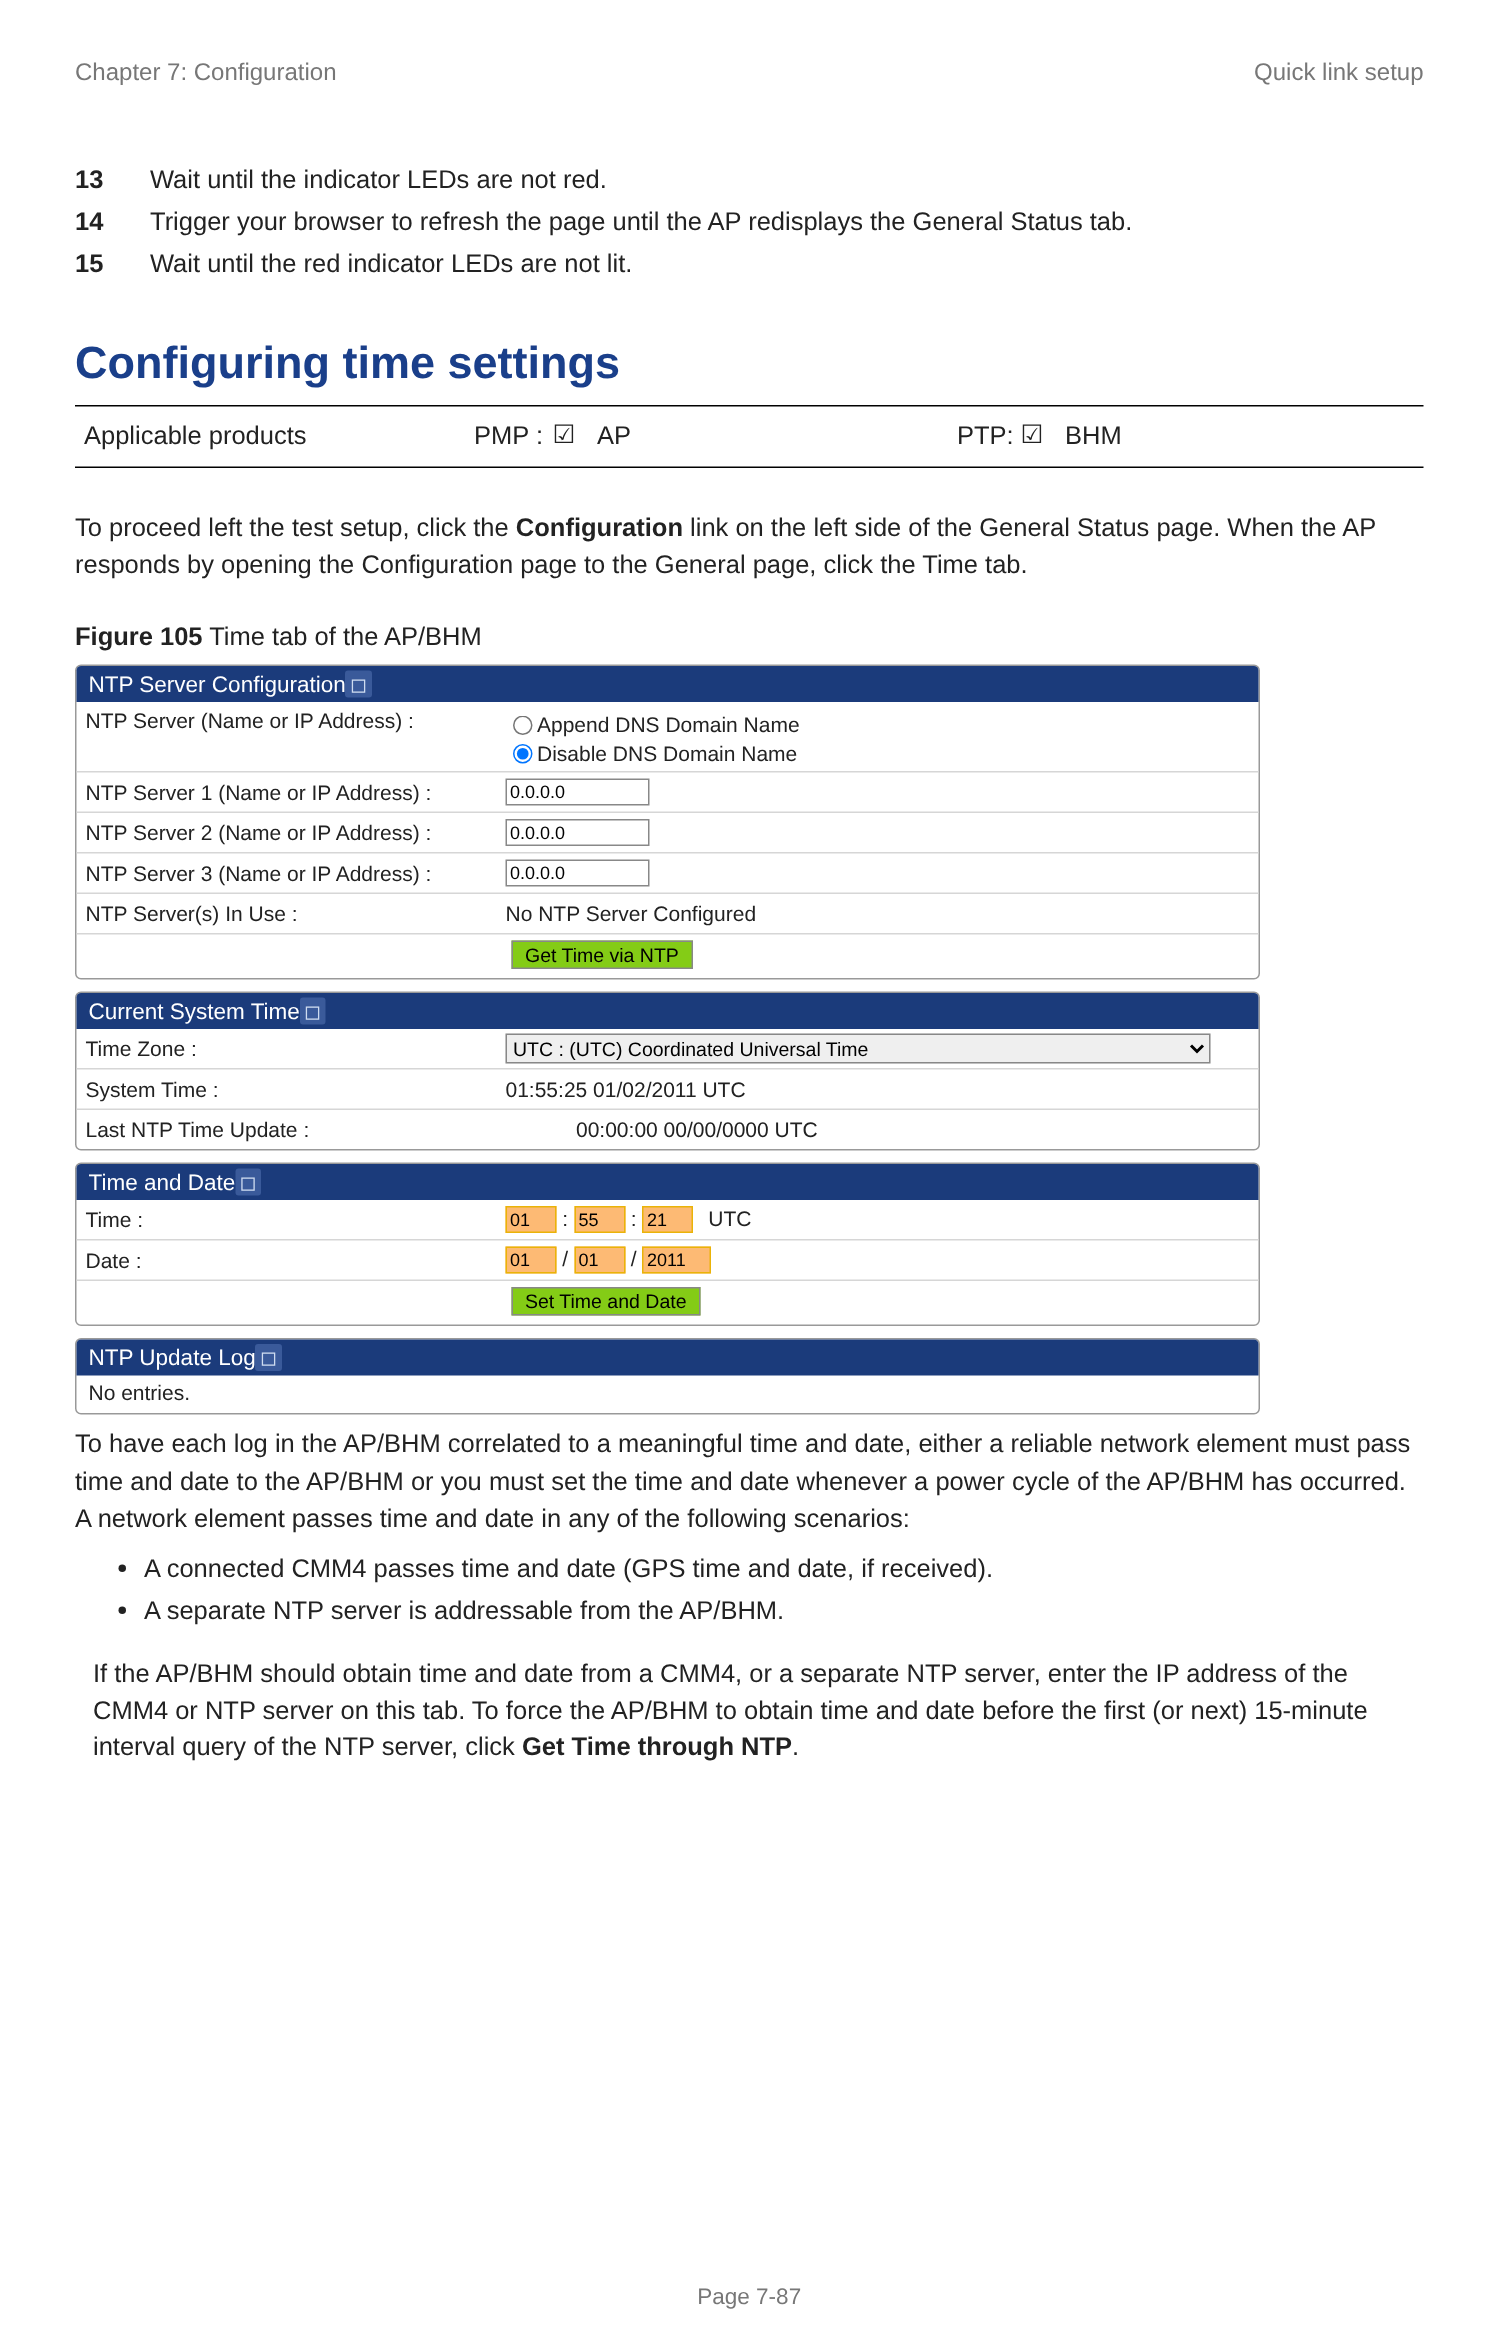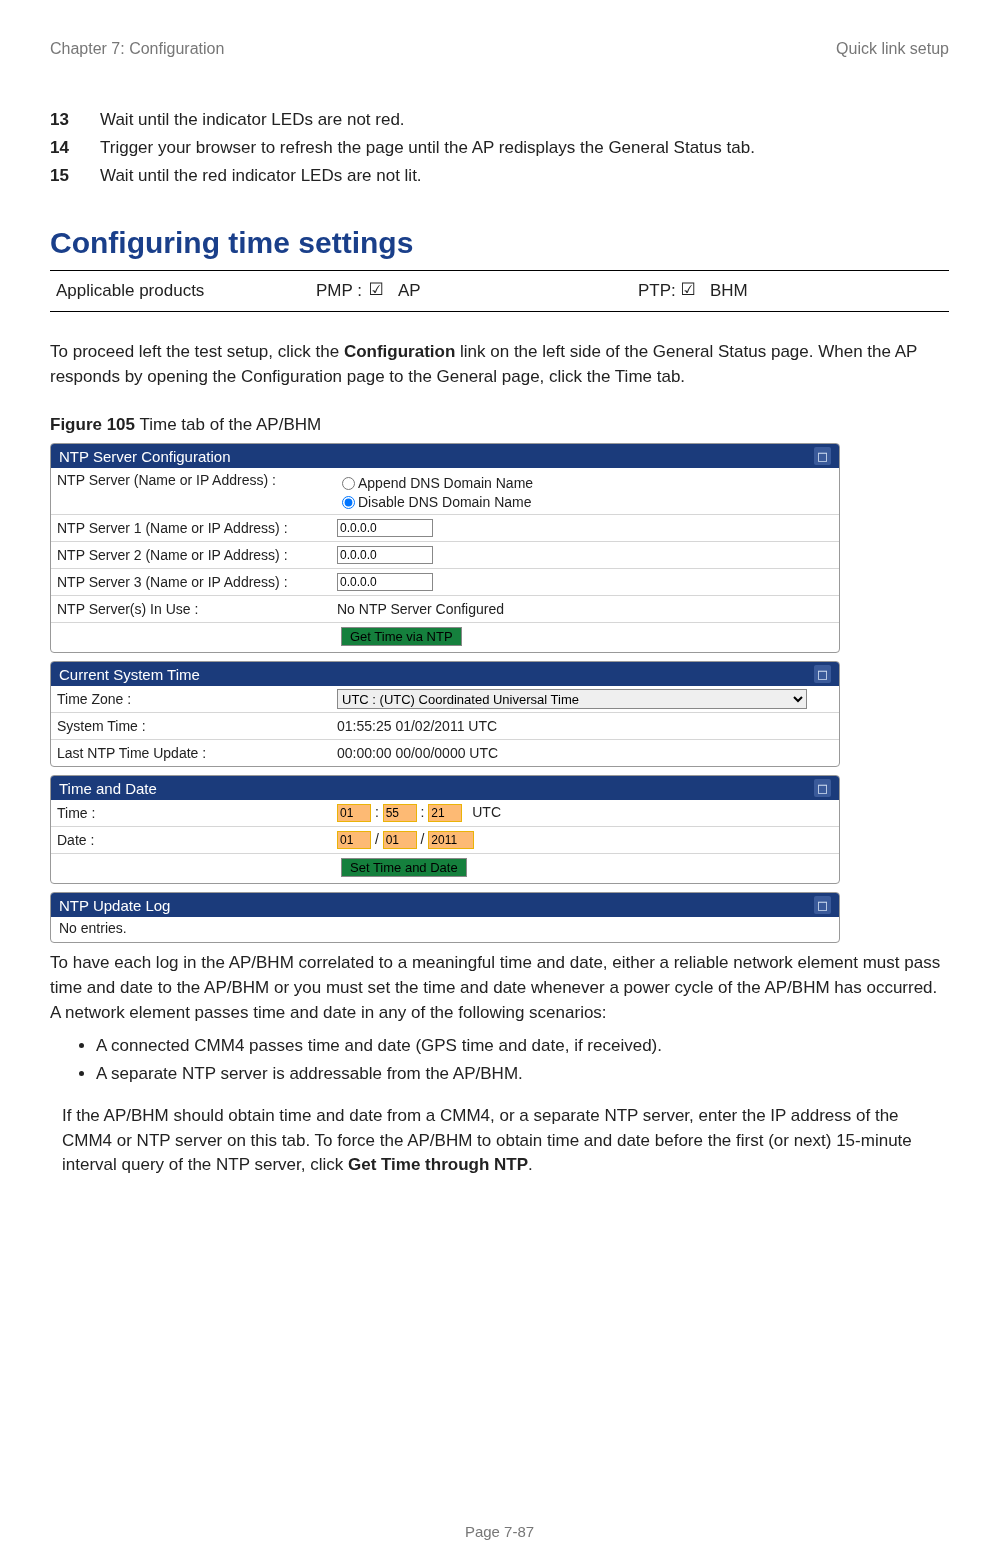--- a/index.html
+++ b/index.html
@@ -90,40 +90,41 @@
     font-size: 14px;
   }
   .panel-header {
     background: #1b3b7b;
     color: #fff;
     padding: 3px 8px;
     font-size: 15px;
     border-top-left-radius: 3px;
     border-top-right-radius: 3px;
     display: flex;
-    justify-content: space-between;
+    justify-content: flex-start;
     align-items: center;
   }
   .panel-header .collapse-icon {
     font-family: monospace;
     font-size: 15px;
     background: #3a5a9a;
     border-radius: 2px;
     padding: 0 4px;
     color: #cfdcf0;
   }
   .panel-row {
     display: flex;
     border-bottom: 1px solid #d6d6d6;
     padding: 2px 6px;
     align-items: center;
     min-height: 22px;
   }
   .panel-row:last-child {
     border-bottom: none;
+    gap: 47px;
   }
   .panel-row .label-col {
     width: 280px;
   }
   .panel-row .value-col {
     flex: 1;
   }
   .small-input {
     font-family: Arial, Helvetica, sans-serif;
     font-size: 12px;
@@ -140,21 +141,21 @@
     border: 1px solid #eab308;
     background: #fdba74;
     text-align: left;
   }
   .year-input {
     width: 40px;
   }
   .panel-button {
     font-size: 13px;
     border: 1px solid #888;
-    background: #15803d;
+    background: #84cc16;
     padding: 1px 8px;
     cursor: pointer;
   }
   .panel-action-row {
     padding: 4px 0 6px 290px;
   }
   .radio-group label {
     display: block;
     font-size: 14px;
   }

